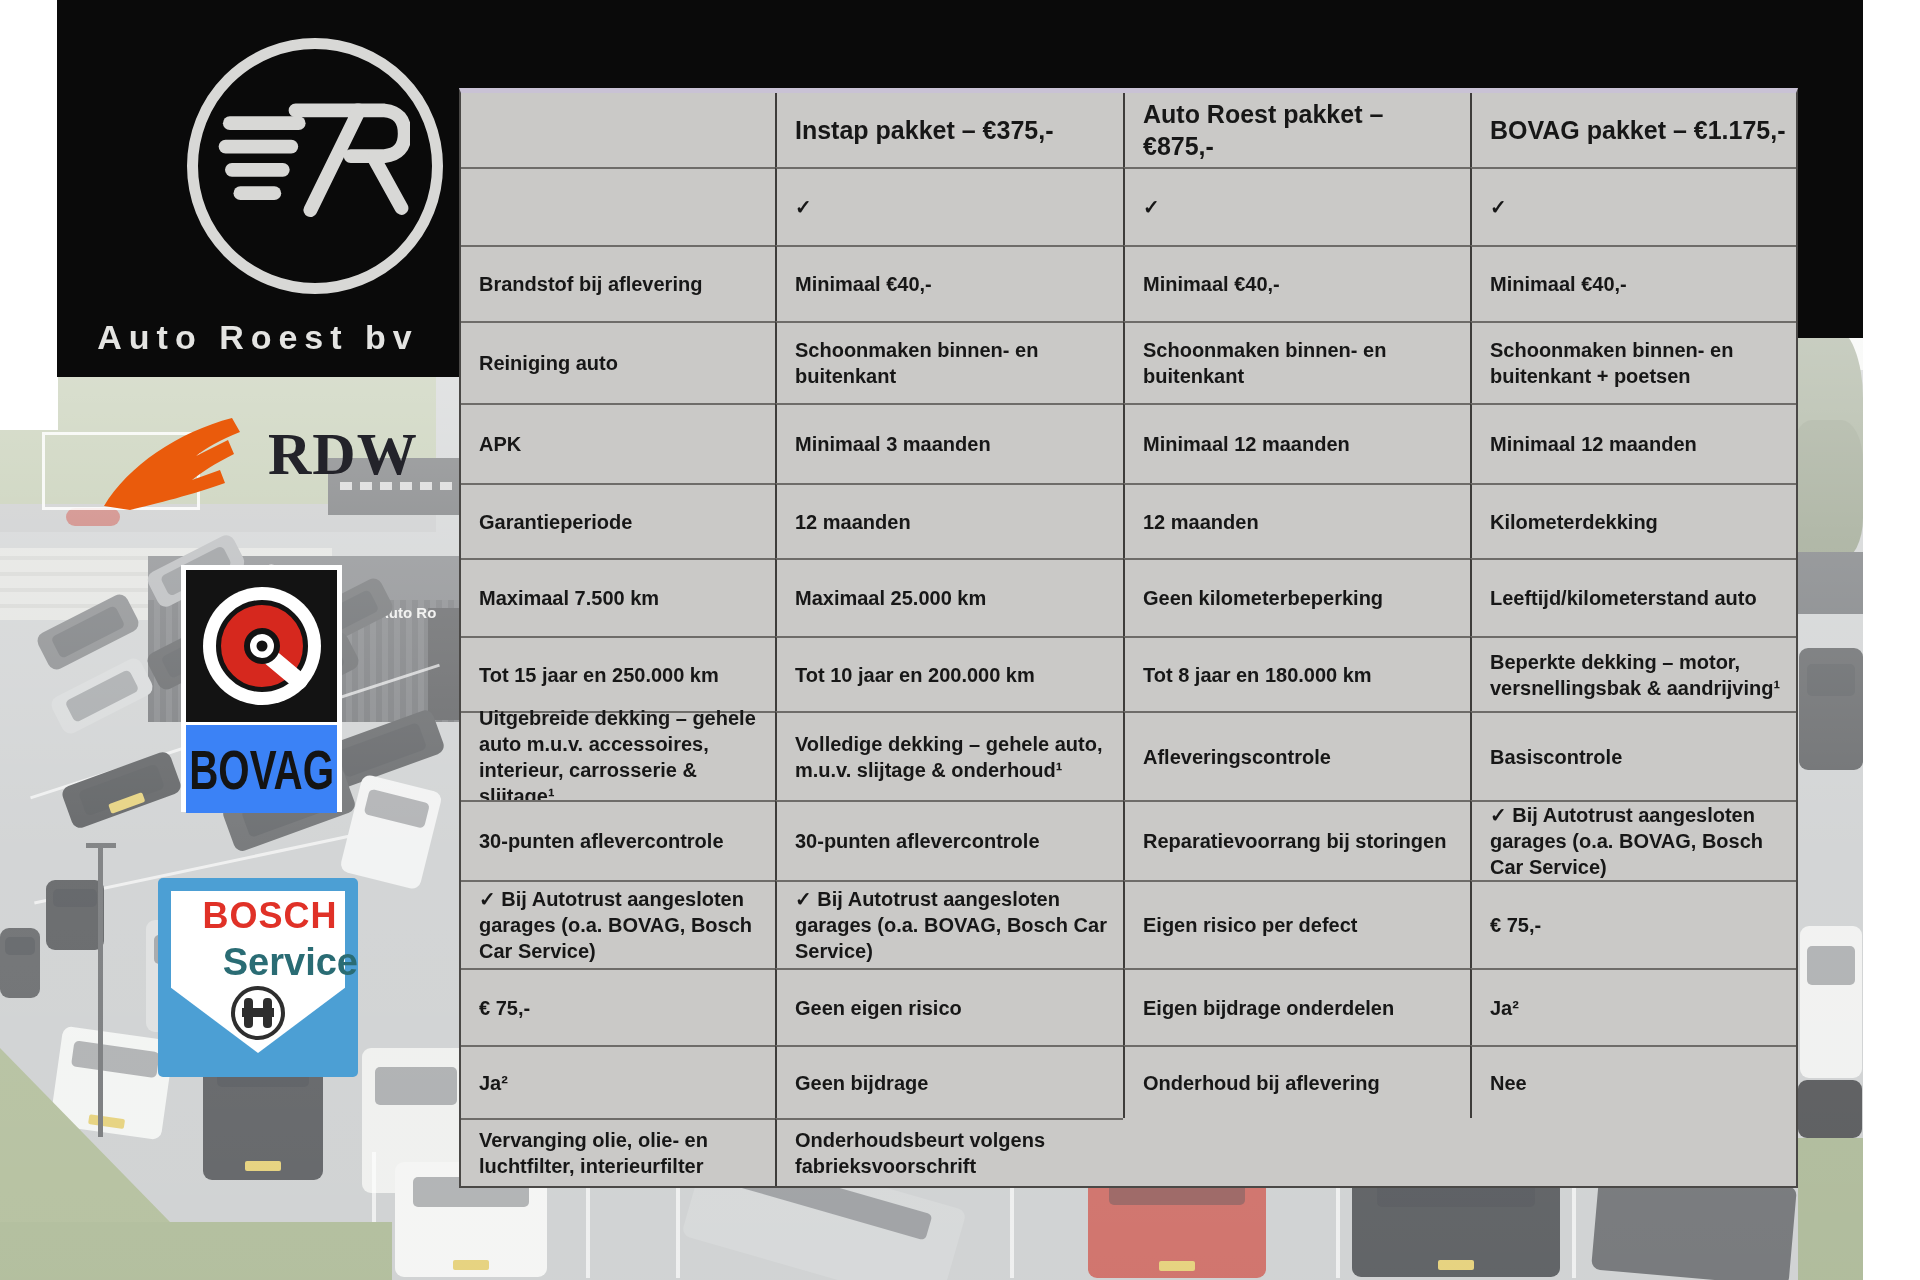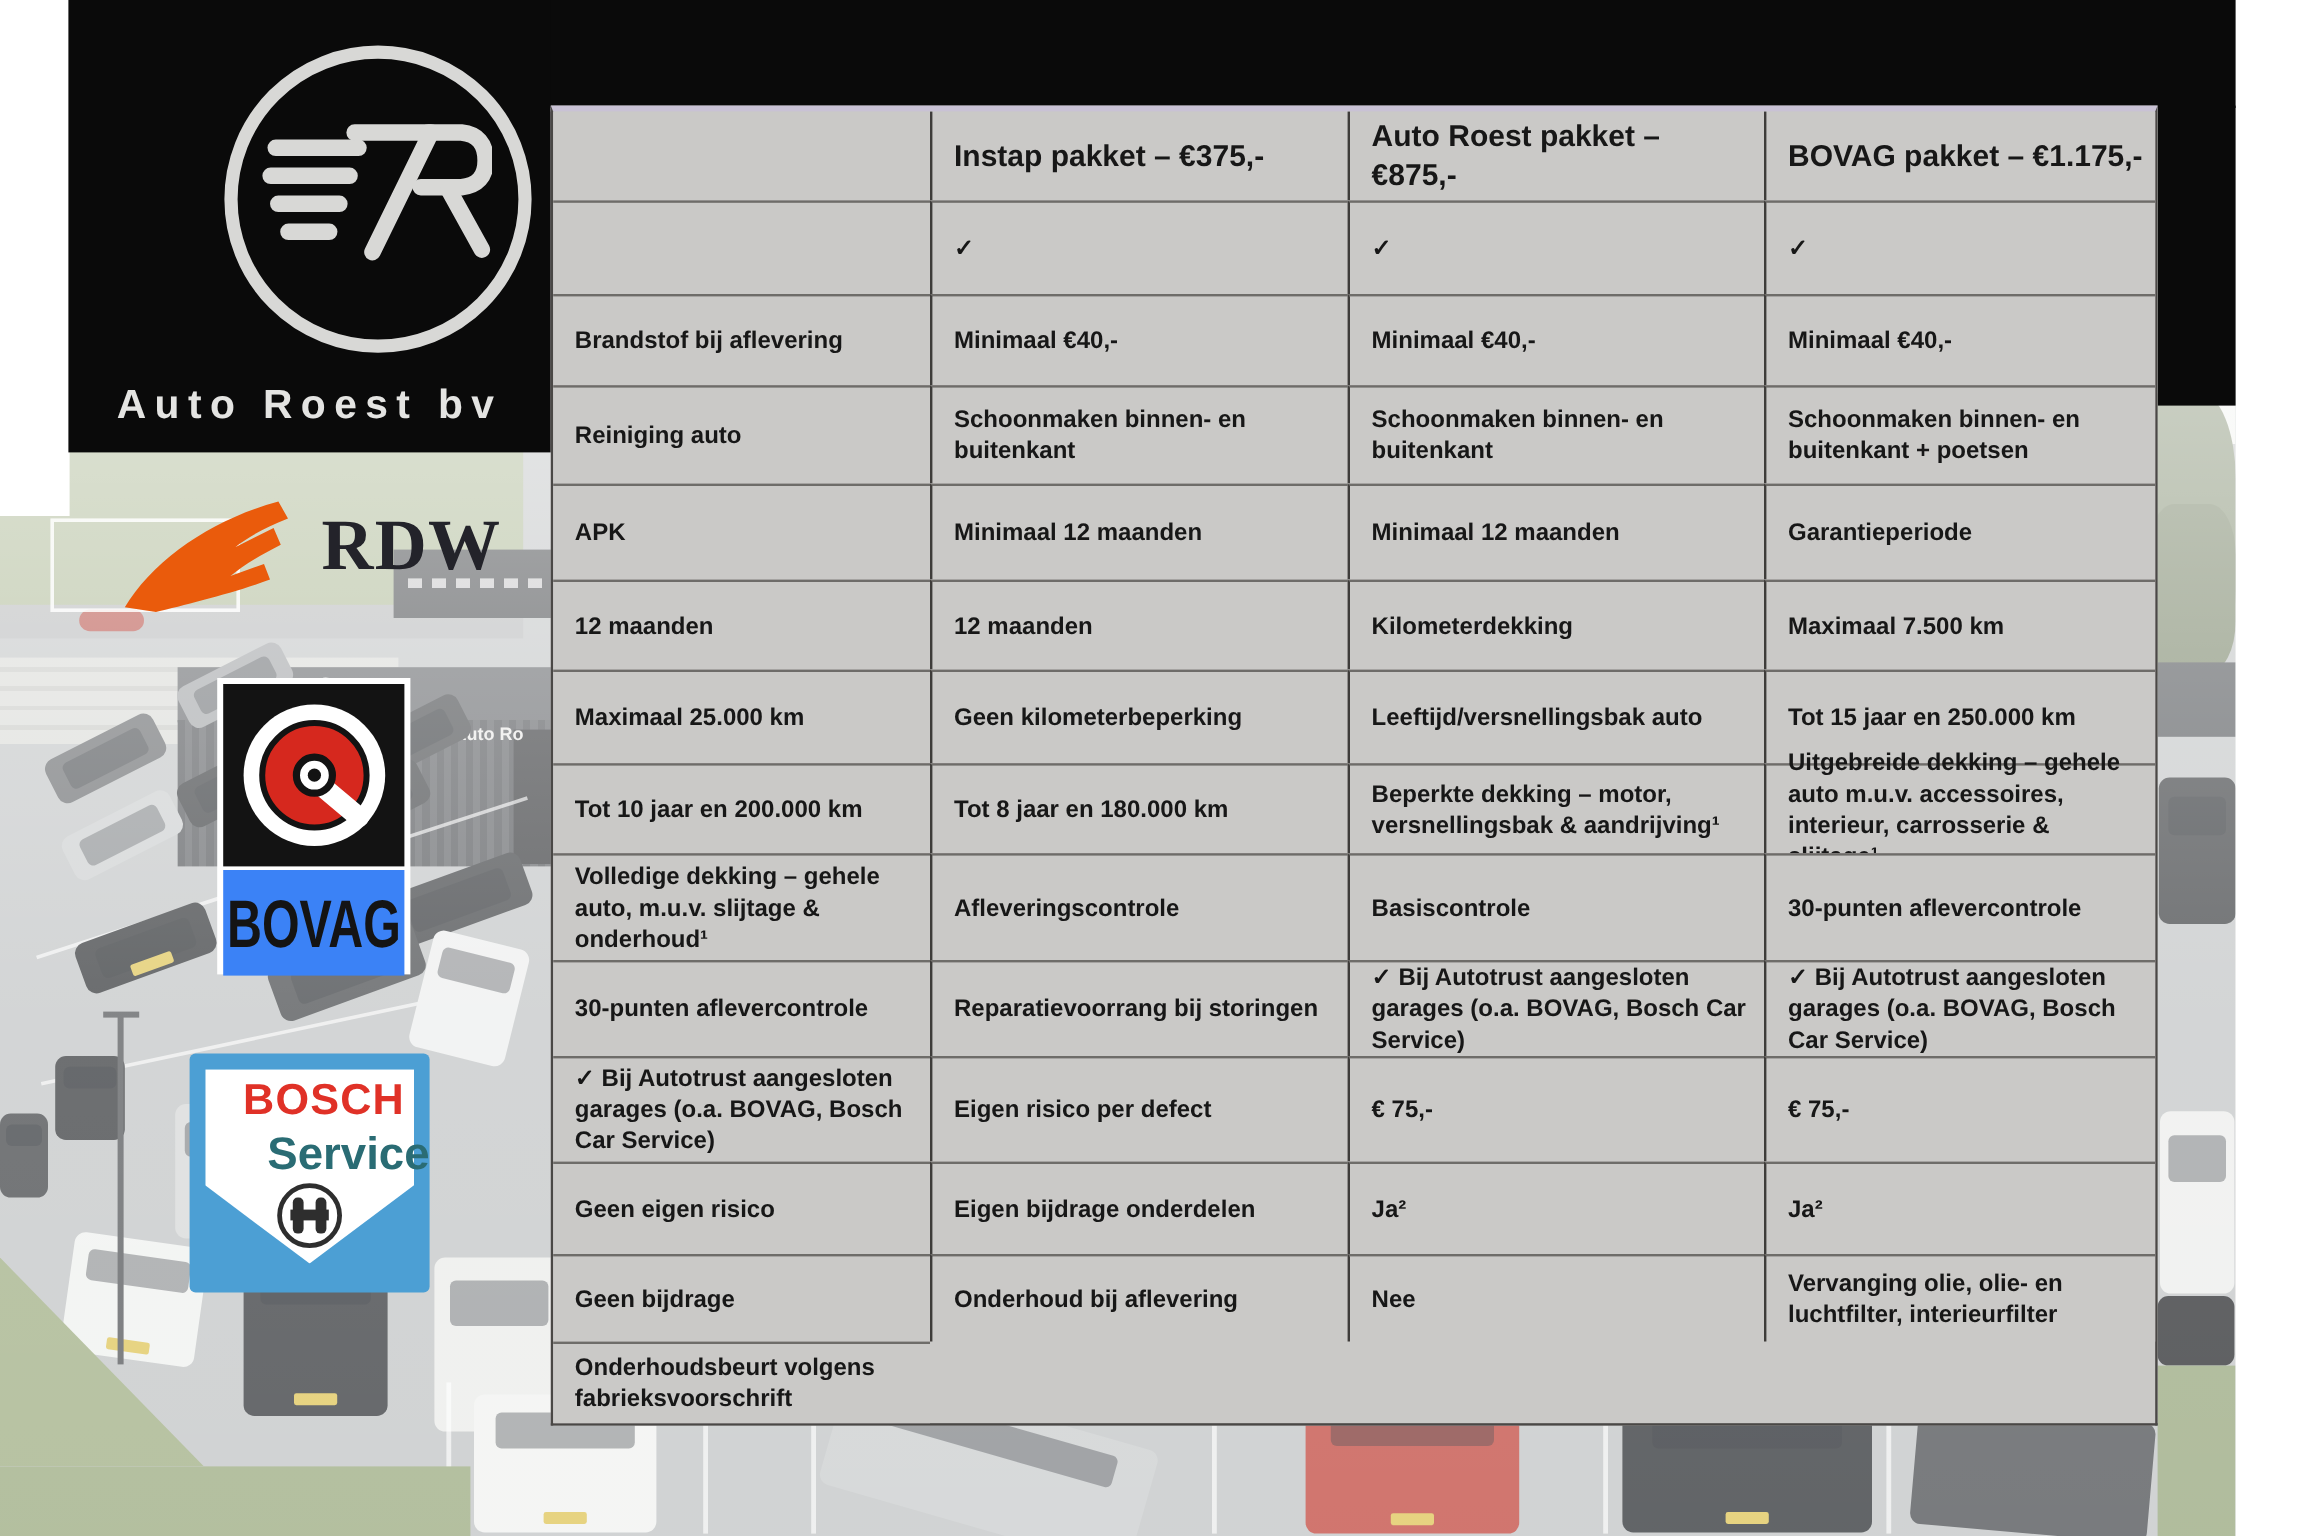--- a/index.html
+++ b/index.html
@@ -222,30 +222,31 @@
       <div class="cell value">✓</div>
       <div class="cell rowlabel">Brandstof bij aflevering</div>
       <div class="cell value">Minimaal €40,-</div>
       <div class="cell value">Minimaal €40,-</div>
       <div class="cell value">Minimaal €40,-</div>
       <div class="cell rowlabel">Reiniging auto</div>
       <div class="cell value">Schoonmaken binnen- en buitenkant</div>
       <div class="cell value">Schoonmaken binnen- en buitenkant</div>
       <div class="cell value">Schoonmaken binnen- en buitenkant + poetsen</div>
       <div class="cell rowlabel">APK</div>
+      <div class="cell value">Minimaal 3 maanden</div>
       <div class="cell value">Minimaal 12 maanden</div>
       <div class="cell value">Minimaal 12 maanden</div>
       <div class="cell rowlabel">Garantieperiode</div>
       <div class="cell value">12 maanden</div>
       <div class="cell value">12 maanden</div>
       <div class="cell rowlabel">Kilometerdekking</div>
       <div class="cell value">Maximaal 7.500 km</div>
       <div class="cell value">Maximaal 25.000 km</div>
       <div class="cell value">Geen kilometerbeperking</div>
-      <div class="cell rowlabel">Leeftijd/versnellingsbak auto</div>
+      <div class="cell rowlabel">Leeftijd/kilometerstand auto</div>
       <div class="cell value">Tot 15 jaar en 250.000 km</div>
       <div class="cell value">Tot 10 jaar en 200.000 km</div>
       <div class="cell value">Tot 8 jaar en 180.000 km</div>
       <div class="cell value">Beperkte dekking – motor, versnellingsbak &amp; aandrijving¹</div>
       <div class="cell value">Uitgebreide dekking – gehele auto m.u.v. accessoires, interieur, carrosserie &amp; slijtage¹</div>
       <div class="cell value">Volledige dekking – gehele auto, m.u.v. slijtage &amp; onderhoud¹</div>
       <div class="cell rowlabel">Afleveringscontrole</div>
       <div class="cell value">Basiscontrole</div>
       <div class="cell value">30-punten aflevercontrole</div>
       <div class="cell value">30-punten aflevercontrole</div>

